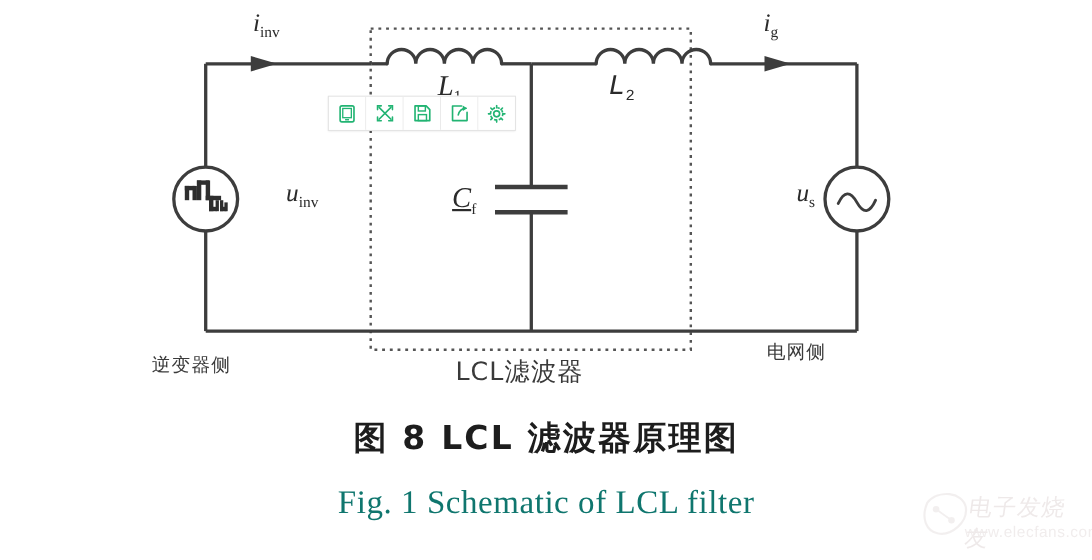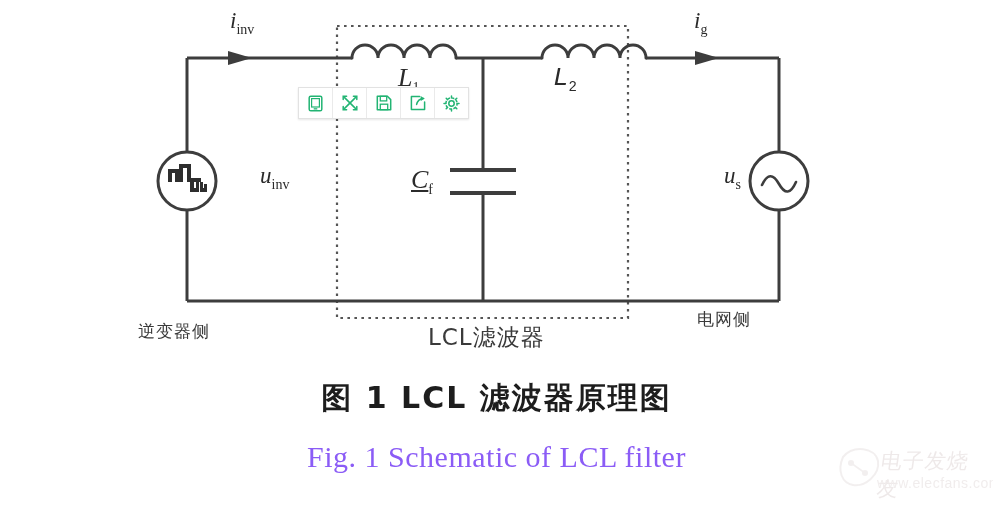--- a/index.html
+++ b/index.html
@@ -86,21 +86,21 @@
     letter-spacing: 2px;
   }
   #cap-en {
     position: absolute;
     left: 0;
     top: 440px;
     width: 993px;
     text-align: center;
     font-family: "Liberation Serif", serif;
     font-size: 30px;
-    color: #8b5cf6;
+    color: #0f766e;
     letter-spacing: 0.5px;
   }
   
   #watermark {
     position: absolute;
     right: 6px;
     bottom: 4px;
     width: 150px;
     height: 72px;
     opacity: 0.30;
@@ -219,21 +219,21 @@
   <div class="lbl italic-var" style="left:553px; top:63px; font-size:26px;font-family:Liberation Mono, monospace;">
     <span>L</span><sub>2</sub>
   </div>
 
   <div class="lbl italic-var" style="left:411px; top:165px; font-size:26px;text-decoration:underline;">
     <span>C</span><sub>f</sub>
   </div>
 
   <div class="lbl cjk" style="left:138px; top:320px;">逆变器侧</div>
 
-  <div class="lbl cjk" style="left:428px; top:322px; font-size:23px;">LCL滤波器</div>
+  <div class="lbl cjk" style="left:414px; top:322px; font-size:23px;">LCL滤波器</div>
 
   <div class="lbl cjk" style="left:697px; top:308px;">电网侧</div>
 
   <div id="toolbar">
 
     <div class="tool-btn">
       <span>
         <svg width="15" height="17" viewBox="0 0 15 17">
           <rect x="1.2" y="1.2" width="12.6" height="14.6" rx="1.6" ry="1.6" fill="none" stroke="#22b473" stroke-width="1.5"></rect>
           <rect x="3.6" y="3.6" width="7.8" height="8.4" fill="none" stroke="#22b473" stroke-width="1.2"></rect>
@@ -287,21 +287,21 @@
                      M3.2,3.2 L4.6,4.6 M12.4,12.4 L13.8,13.8
                      M13.8,3.2 L12.4,4.6 M4.6,12.4 L3.2,13.8" stroke-linecap="round"></path>
             <circle cx="8.5" cy="8.5" r="5.6" stroke-dasharray="2.2 2.2"></circle>
           </g>
         </svg>
       </span>
     </div>
 
   </div>
 
-  <div id="cap-cn">图 1  LCL 滤波器原理图</div>
+  <div id="cap-cn">图 8  LCL 滤波器原理图</div>
   <div id="cap-en">Fig. 1  Schematic of LCL filter</div>
 
   <div id="watermark">
     <svg width="46" height="56" viewBox="0 0 46 56" style="position:absolute;left:0;top:8px;">
       <path d="M6,16 C16,4 38,6 41,20 C43,34 28,46 16,44 C5,42 0,30 6,16 Z" fill="none" stroke="#d6cccc" stroke-width="2"></path>
       <circle cx="14" cy="22" r="3" fill="#d6cccc"></circle>
       <circle cx="28" cy="32" r="3" fill="#d6cccc"></circle>
       <path d="M14,22 L28,32" stroke="#d6cccc" stroke-width="1.6"></path>
     </svg>
     <div id="wm-cn">电子发烧友</div>

